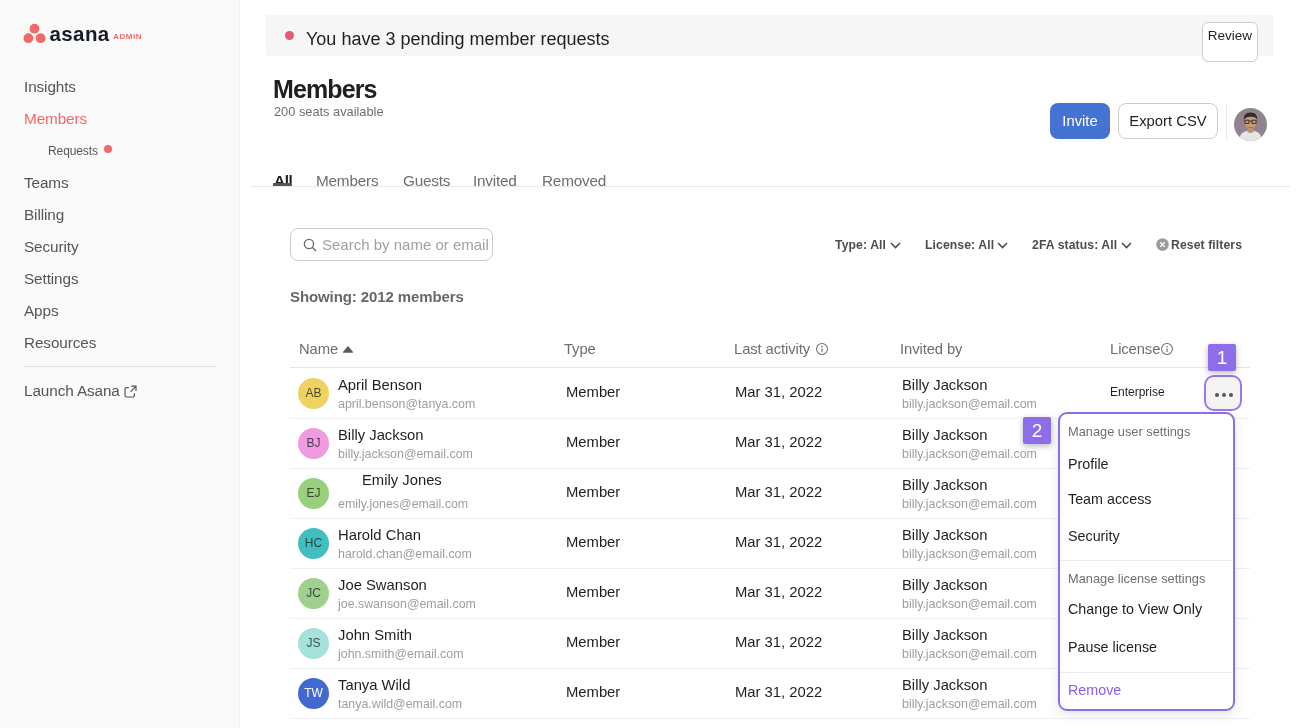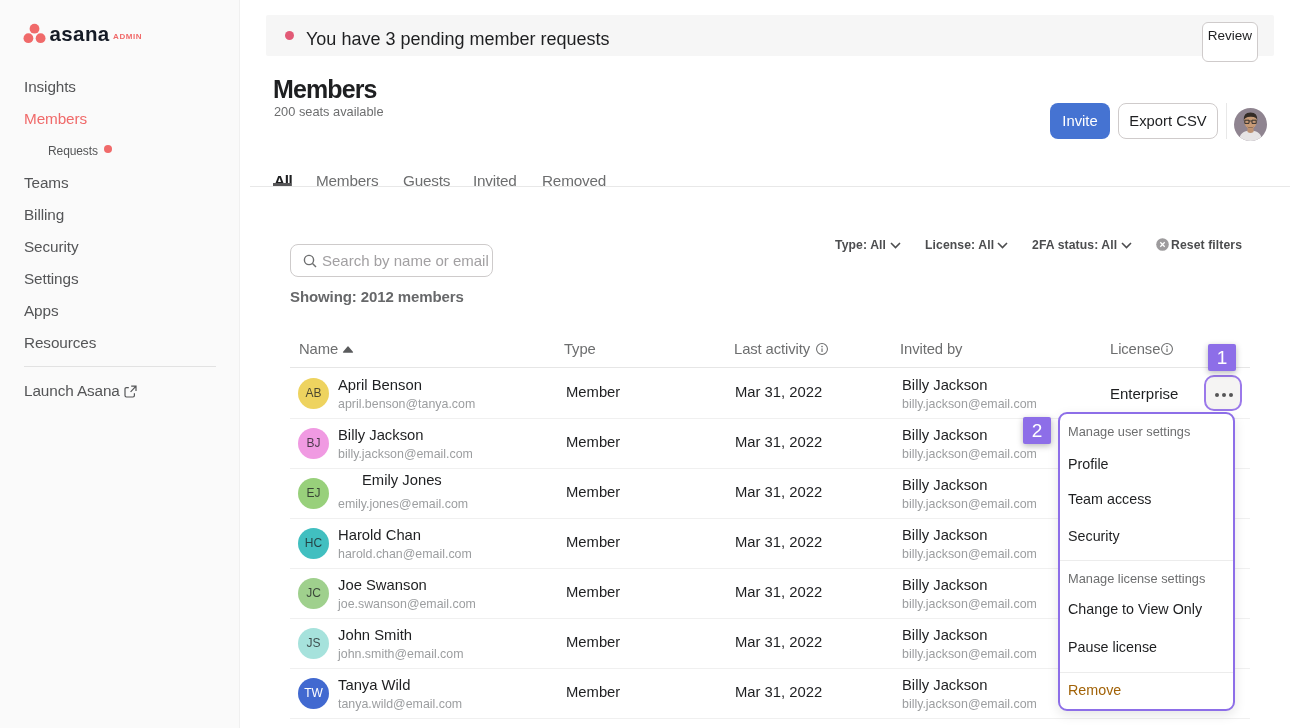--- a/index.html
+++ b/index.html
@@ -27,47 +27,47 @@
 #exportbtn { position:absolute; left:1118px; top:103px; width:100px; height:36px; background:#fff; border:1px solid #cfcbcb; border-radius:8px; color:#1e1f21; font-size:14.8px; text-align:center; line-height:34px; }
 #hdrdiv { position:absolute; left:1226px; top:103px; width:1px; height:36px; background:#e8e8e8; }
 
 
 .tab { position:absolute; font-size:15.3px; color:#6d6e6f; letter-spacing:-0.2px;margin-top:17px; }
 .tab.active { color:#1e1f21; font-weight:bold; font-size:15.3px; letter-spacing:-0.4px; }
 #tabline { position:absolute; left:250px; top:186px; width:1040px; height:1px; background:#e8e8e8; }
 #tabunder { position:absolute; left:273px; top:183px; width:18px; height:3px; background:#565557; }
 
 
-#search { position:absolute; left:290px; top:244px; width:203px; height:33px; border:1px solid #cecbcb; border-radius:8px; background:#fff; }
+#search { position:absolute; left:290px; top:228px; width:203px; height:33px; border:1px solid #cecbcb; border-radius:8px; background:#fff; }
 #search .ph { position:absolute; left:31px; top:8px; font-size:15px; color:#a2a0a2; white-space:nowrap; }
 .filter { position:absolute; top:239px; font-size:12.2px; font-weight:bold; color:#4c4d4f; white-space:nowrap; letter-spacing:0.1px; }
 #showing { position:absolute; left:290px; top:289px; font-size:15px; color:#67686a; font-weight:bold; letter-spacing:-0.1px; }
 
 
 .th { position:absolute; top:342px; font-size:14.8px; color:#6d6e6f; letter-spacing:-0.1px; }
 #headline { position:absolute; left:290px; top:367px; width:960px; height:1px; background:#e6e6e6; }
 .rowline { position:absolute; left:290px; width:960px; height:1px; background:#f0f0f0; }
 .avatar { position:absolute; left:298px; width:31px; height:31px; border-radius:50%; font-size:12px; text-align:center; line-height:31px; color:rgba(30,31,33,0.78); }
 .nm { position:absolute; left:338px; font-size:14.8px; color:#1e1f21; }
 .em { position:absolute; left:338px; font-size:12.4px; color:#9c9ea0; }
 .ty { position:absolute; left:566px; font-size:14.8px; color:#1e1f21; }
 .dt { position:absolute; left:735px; font-size:14.8px; color:#1e1f21; }
 .inm { position:absolute; left:902px; font-size:14.8px; color:#1e1f21; }
 .iem { position:absolute; left:902px; font-size:12.4px; color:#9c9ea0; }
 
 
-#lic1 { position:absolute; left:1110px; top:386px; font-size:15px; color:#1e1f21; }
+#lic1 { position:absolute; left:1110px; top:386px; font-size:12px; color:#1e1f21; }
 #dots { position:absolute; left:1204px; top:375px; width:38px; height:36px; background:#f5f4f3; border:2px solid #9b79ea; border-radius:10px; }
 #dots span { position:absolute; top:16px; width:4px; height:4px; border-radius:50%; background:#565557; }
 .badge { position:absolute; width:28px; height:27px; background:#8d6ee8; border-radius:2px; color:#fff; font-size:19px; text-align:center; line-height:27px; box-shadow:0 2px 6px rgba(0,0,0,0.28); }
 #menu { position:absolute; left:1058px; top:412px; width:177px; height:299px; background:#fff; border:2px solid #8d6ee8; border-radius:9px; box-shadow:0 4px 12px rgba(0,0,0,0.10); }
 #menu .mh { position:absolute; left:8px; font-size:12.8px; color:#6d6e6f; white-space:nowrap; }
 #menu .mi { position:absolute; left:8px; font-size:14.3px; color:#1e1f21; white-space:nowrap; }
 #menu .mdiv { position:absolute; left:0; width:173px; height:1px; background:#ececec; }
-#menu .rm { color:#a16207;text-align:center; }
+#menu .rm { color:#8b5cf6;text-align:center; }
 </style>
 </head>
 <body>
 
 <div id="sidebar">
   <svg width="150" height="30" style="position:absolute;left:23px;top:19px;" viewBox="0 0 150 30">
     <circle cx="11.5" cy="9.7" r="4.9" fill="#f06a6a"></circle>
     <circle cx="5.4" cy="19.2" r="4.9" fill="#f06a6a"></circle>
     <circle cx="17.6" cy="19.2" r="4.9" fill="#f06a6a"></circle>
     <text x="26.5" y="21.5" font-family="Liberation Sans" font-size="20.5" font-weight="bold" fill="#151b26" letter-spacing="0.4">asana</text>

